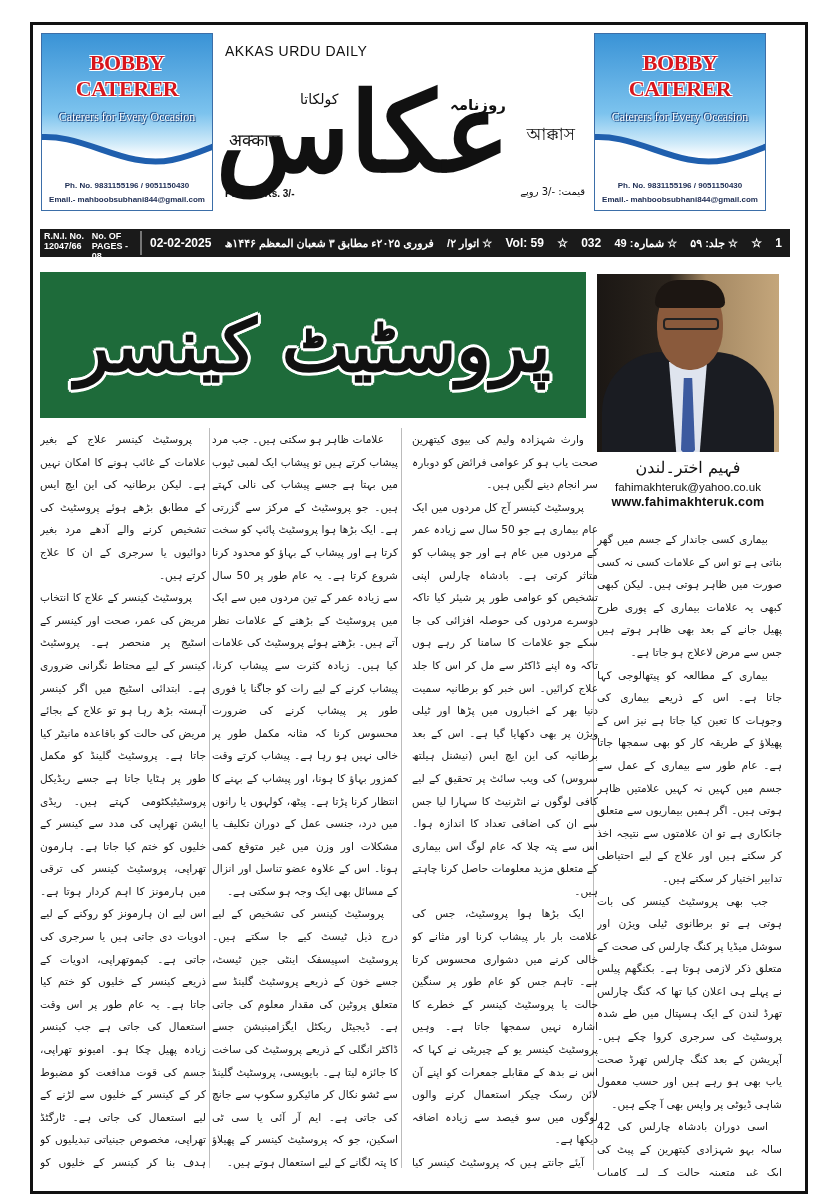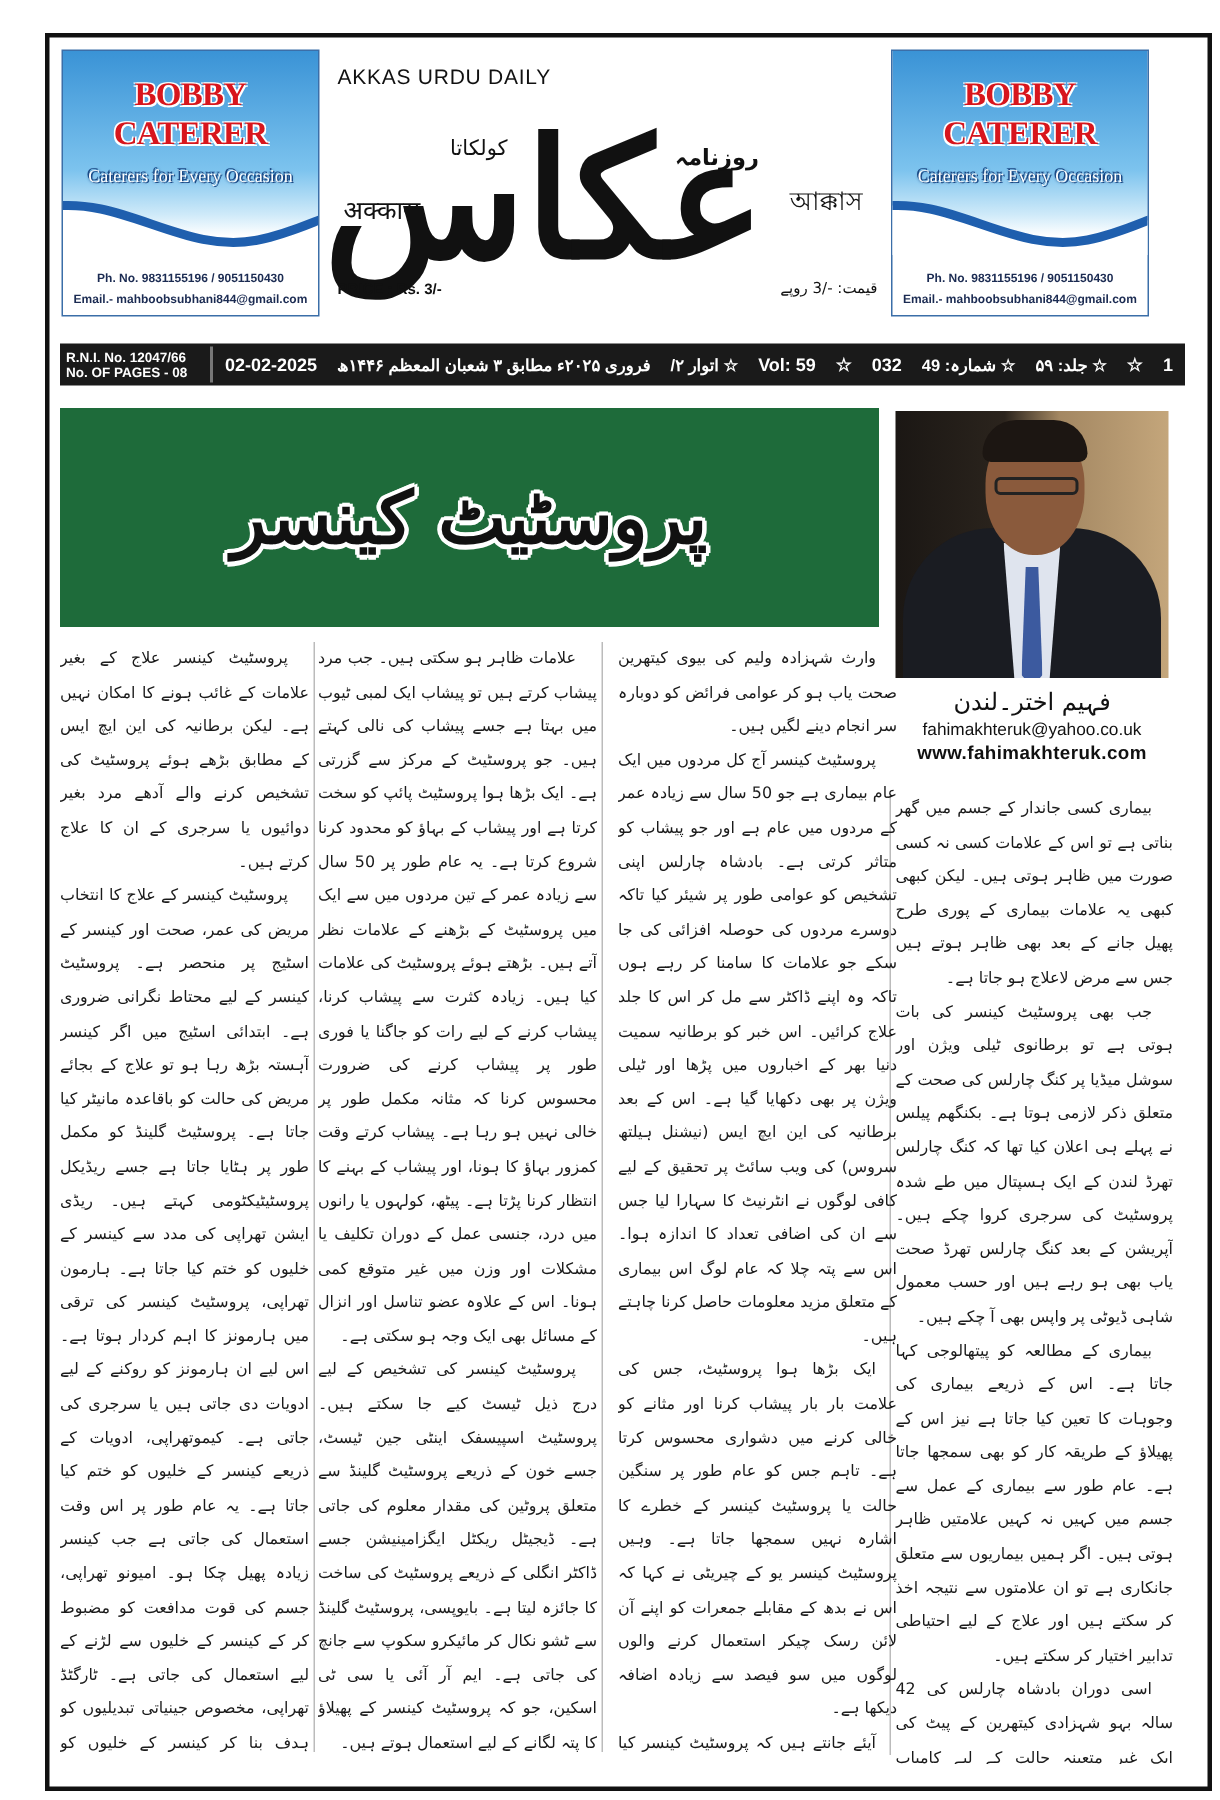--- a/index.html
+++ b/index.html
@@ -33,28 +33,28 @@
   .mast-logo { position: absolute; left: 75px; top: 25px; width: 210px; height: 150px; text-align: center;
                font-family: "DejaVu Serif", serif; font-weight: bold; font-size: 110px; line-height: 150px; direction: rtl; }
   .mast-roznama { position: absolute; left: 225px; top: 63px; font-size: 15px; font-weight: bold; direction: rtl; }
   .mast-kolkata { position: absolute; left: 75px; top: 58px; font-size: 14px; font-weight: normal; direction: rtl; }
   .mast-price-en { position: absolute; left: 0; top: 155px; font-family: "Liberation Sans", sans-serif; font-size: 10px; font-weight: bold; }
   .mast-price-ur { position: absolute; right: 0; top: 153px; font-size: 10px; direction: rtl; }
 
   
   .infobar { position: absolute; left: 40px; top: 229px; width: 750px; height: 28px; background: #1a1a1a; color: #fff;
              display: flex; align-items: center; font-family: "Liberation Sans", sans-serif; }
-  .info-rni { width: 102px; padding-left: 4px; font-size: 9px; font-weight: bold; line-height: 10px; border-right: 2px solid #777; height: 24px; display: flex; flex-direction: column; justify-content: center; }
+  .info-rni { width: 102px; padding-left: 4px; font-size: 9px; font-weight: bold; line-height: 10px; border-right: 2px solid #777; height: 24px; display: flex; flex-direction: row; justify-content: center; }
   .info-rest { flex: 1; display: flex; align-items: center; justify-content: space-between; padding: 0 8px; font-weight: bold; font-size: 12px; white-space: nowrap; }
   .info-rest .urdu { direction: rtl; font-size: 11px; }
 
   
   .banner { position: absolute; left: 40px; top: 272px; width: 546px; height: 146px; background: #1e6b3a; overflow: hidden; }
   .banner-title { position: absolute; left: 0; top: 0; width: 100%; height: 100%; display: flex; align-items: center; justify-content: center;
-                  direction: rtl; font-family: "DejaVu Serif", serif; font-weight: bold; font-size: 48px; color: #111;
+                  direction: rtl; font-family: "DejaVu Serif", serif; font-weight: bold; font-size: 72px; color: #111;
                   text-shadow: 3px 0 0 #fff, -3px 0 0 #fff, 0 3px 0 #fff, 0 -3px 0 #fff, 2px 2px 0 #fff, -2px -2px 0 #fff, 2px -2px 0 #fff, -2px 2px 0 #fff; }
 
   
   .photo { position: absolute; left: 597px; top: 274px; width: 182px; height: 178px; overflow: hidden;
            background: linear-gradient(90deg, #1b1714 0%, #2b241d 40%, #a38762 60%, #c4a67b 100%); }
   .photo .jacket { position: absolute; left: 5px; top: 78px; width: 172px; height: 110px; background: #1a1c22; border-radius: 60px 60px 0 0; }
   .photo .shirt { position: absolute; left: 72px; top: 88px; width: 38px; height: 95px; background: #dfe4ee; clip-path: polygon(0 0,100% 0,80% 100%,20% 100%); }
   .photo .tie { position: absolute; left: 84px; top: 104px; width: 14px; height: 80px; background: #3c5a9f; clip-path: polygon(20% 0,80% 0,100% 90%,50% 100%,0 90%); }
   .photo .head { position: absolute; left: 60px; top: 10px; width: 66px; height: 86px; background: #8a5a3c; border-radius: 45% 45% 48% 48%; }
   .photo .hair { position: absolute; left: 58px; top: 6px; width: 70px; height: 28px; background: #1c1612; border-radius: 40px 40px 10px 10px; }
@@ -149,22 +149,22 @@
   <div class="author-email">fahimakhteruk@yahoo.co.uk</div>
   <div class="author-web">www.fahimakhteruk.com</div>
 </div>
 
 <div class="col-rule" style="left:593px; top:530px; height:640px;"></div>
 <div class="col-rule" style="left:401px;"></div>
 <div class="col-rule" style="left:209px;"></div>
 
 <div class="col col-1">
   <p>بیماری کسی جاندار کے جسم میں گھر بناتی ہے تو اس کے علامات کسی نہ کسی صورت میں ظاہر ہوتی ہیں۔ لیکن کبھی کبھی یہ علامات بیماری کے پوری طرح پھیل جانے کے بعد بھی ظاہر ہوتے ہیں جس سے مرض لاعلاج ہو جاتا ہے۔</p>
+  <p>بیماری کے مطالعہ کو پیتھالوجی کہا جاتا ہے۔ اس کے ذریعے بیماری کی وجوہات کا تعین کیا جاتا ہے نیز اس کے پھیلاؤ کے طریقہ کار کو بھی سمجھا جاتا ہے۔ عام طور سے بیماری کے عمل سے جسم میں کہیں نہ کہیں علامتیں ظاہر ہوتی ہیں۔ اگر ہمیں بیماریوں سے متعلق جانکاری ہے تو ان علامتوں سے نتیجہ اخذ کر سکتے ہیں اور علاج کے لیے احتیاطی تدابیر اختیار کر سکتے ہیں۔</p>
   <p>جب بھی پروسٹیٹ کینسر کی بات ہوتی ہے تو برطانوی ٹیلی ویژن اور سوشل میڈیا پر کنگ چارلس کی صحت کے متعلق ذکر لازمی ہوتا ہے۔ بکنگھم پیلس نے پہلے ہی اعلان کیا تھا کہ کنگ چارلس تھرڈ لندن کے ایک ہسپتال میں طے شدہ پروسٹیٹ کی سرجری کروا چکے ہیں۔ آپریشن کے بعد کنگ چارلس تھرڈ صحت یاب بھی ہو رہے ہیں اور حسب معمول شاہی ڈیوٹی پر واپس بھی آ چکے ہیں۔</p>
-  <p>بیماری کے مطالعہ کو پیتھالوجی کہا جاتا ہے۔ اس کے ذریعے بیماری کی وجوہات کا تعین کیا جاتا ہے نیز اس کے پھیلاؤ کے طریقہ کار کو بھی سمجھا جاتا ہے۔ عام طور سے بیماری کے عمل سے جسم میں کہیں نہ کہیں علامتیں ظاہر ہوتی ہیں۔ اگر ہمیں بیماریوں سے متعلق جانکاری ہے تو ان علامتوں سے نتیجہ اخذ کر سکتے ہیں اور علاج کے لیے احتیاطی تدابیر اختیار کر سکتے ہیں۔</p>
   <p>اسی دوران بادشاہ چارلس کی 42 سالہ بہو شہزادی کیتھرین کے پیٹ کی ایک غیر متعینہ حالت کے لیے کامیاب سرجری ہوئی تھی۔ انہیں بھی آنتوں میں کینسر ہو گیا تھا۔ اسی ہسپتال میں بادشاہ چارلس کا بھی آپریشن ہوا تھا۔ خوش آئند بات یہ ہے کہ بادشاہ چارلس کے بڑے بیٹے اور تخت کے</p>
 </div>
 
 <div class="col col-2">
   <p>وارث شہزادہ ولیم کی بیوی کیتھرین صحت یاب ہو کر عوامی فرائض کو دوبارہ سر انجام دینے لگیں ہیں۔</p>
   <p>پروسٹیٹ کینسر آج کل مردوں میں ایک عام بیماری ہے جو 50 سال سے زیادہ عمر کے مردوں میں عام ہے اور جو پیشاب کو متاثر کرتی ہے۔ بادشاہ چارلس اپنی تشخیص کو عوامی طور پر شیئر کیا تاکہ دوسرے مردوں کی حوصلہ افزائی کی جا سکے جو علامات کا سامنا کر رہے ہوں تاکہ وہ اپنے ڈاکٹر سے مل کر اس کا جلد علاج کرائیں۔ اس خبر کو برطانیہ سمیت دنیا بھر کے اخباروں میں پڑھا اور ٹیلی ویژن پر بھی دکھایا گیا ہے۔ اس کے بعد برطانیہ کی این ایچ ایس (نیشنل ہیلتھ سروس) کی ویب سائٹ پر تحقیق کے لیے کافی لوگوں نے انٹرنیٹ کا سہارا لیا جس سے ان کی اضافی تعداد کا اندازہ ہوا۔ اس سے پتہ چلا کہ عام لوگ اس بیماری کے متعلق مزید معلومات حاصل کرنا چاہتے ہیں۔</p>
   <p>ایک بڑھا ہوا پروسٹیٹ، جس کی علامت بار بار پیشاب کرنا اور مثانے کو خالی کرنے میں دشواری محسوس کرتا ہے۔ تاہم جس کو عام طور پر سنگین حالت یا پروسٹیٹ کینسر کے خطرے کا اشارہ نہیں سمجھا جاتا ہے۔ وہیں پروسٹیٹ کینسر یو کے چیریٹی نے کہا کہ اس نے بدھ کے مقابلے جمعرات کو اپنے آن لائن رسک چیکر استعمال کرنے والوں لوگوں میں سو فیصد سے زیادہ اضافہ دیکھا ہے۔</p>
   <p>آیئے جانتے ہیں کہ پروسٹیٹ کینسر کیا ہے۔ پروسٹیٹ کینسر مردوں میں پایا جانے والا ایک عام کینسر ہے جو پروسٹیٹ گلینڈ میں شروع ہوتا ہے۔ یہ گلینڈ مثانے کے نیچے اور پیشاب کی نالی کے قریب واقع ہوتا ہے۔ پروسٹیٹ کینسر کی ابتدائی مراحل میں عام طور پر کوئی واضح علامات نہیں ہوتیں لیکن جیسے جیسے بیماری بڑھتی ہے درج ذیل</p>
 </div>
 

